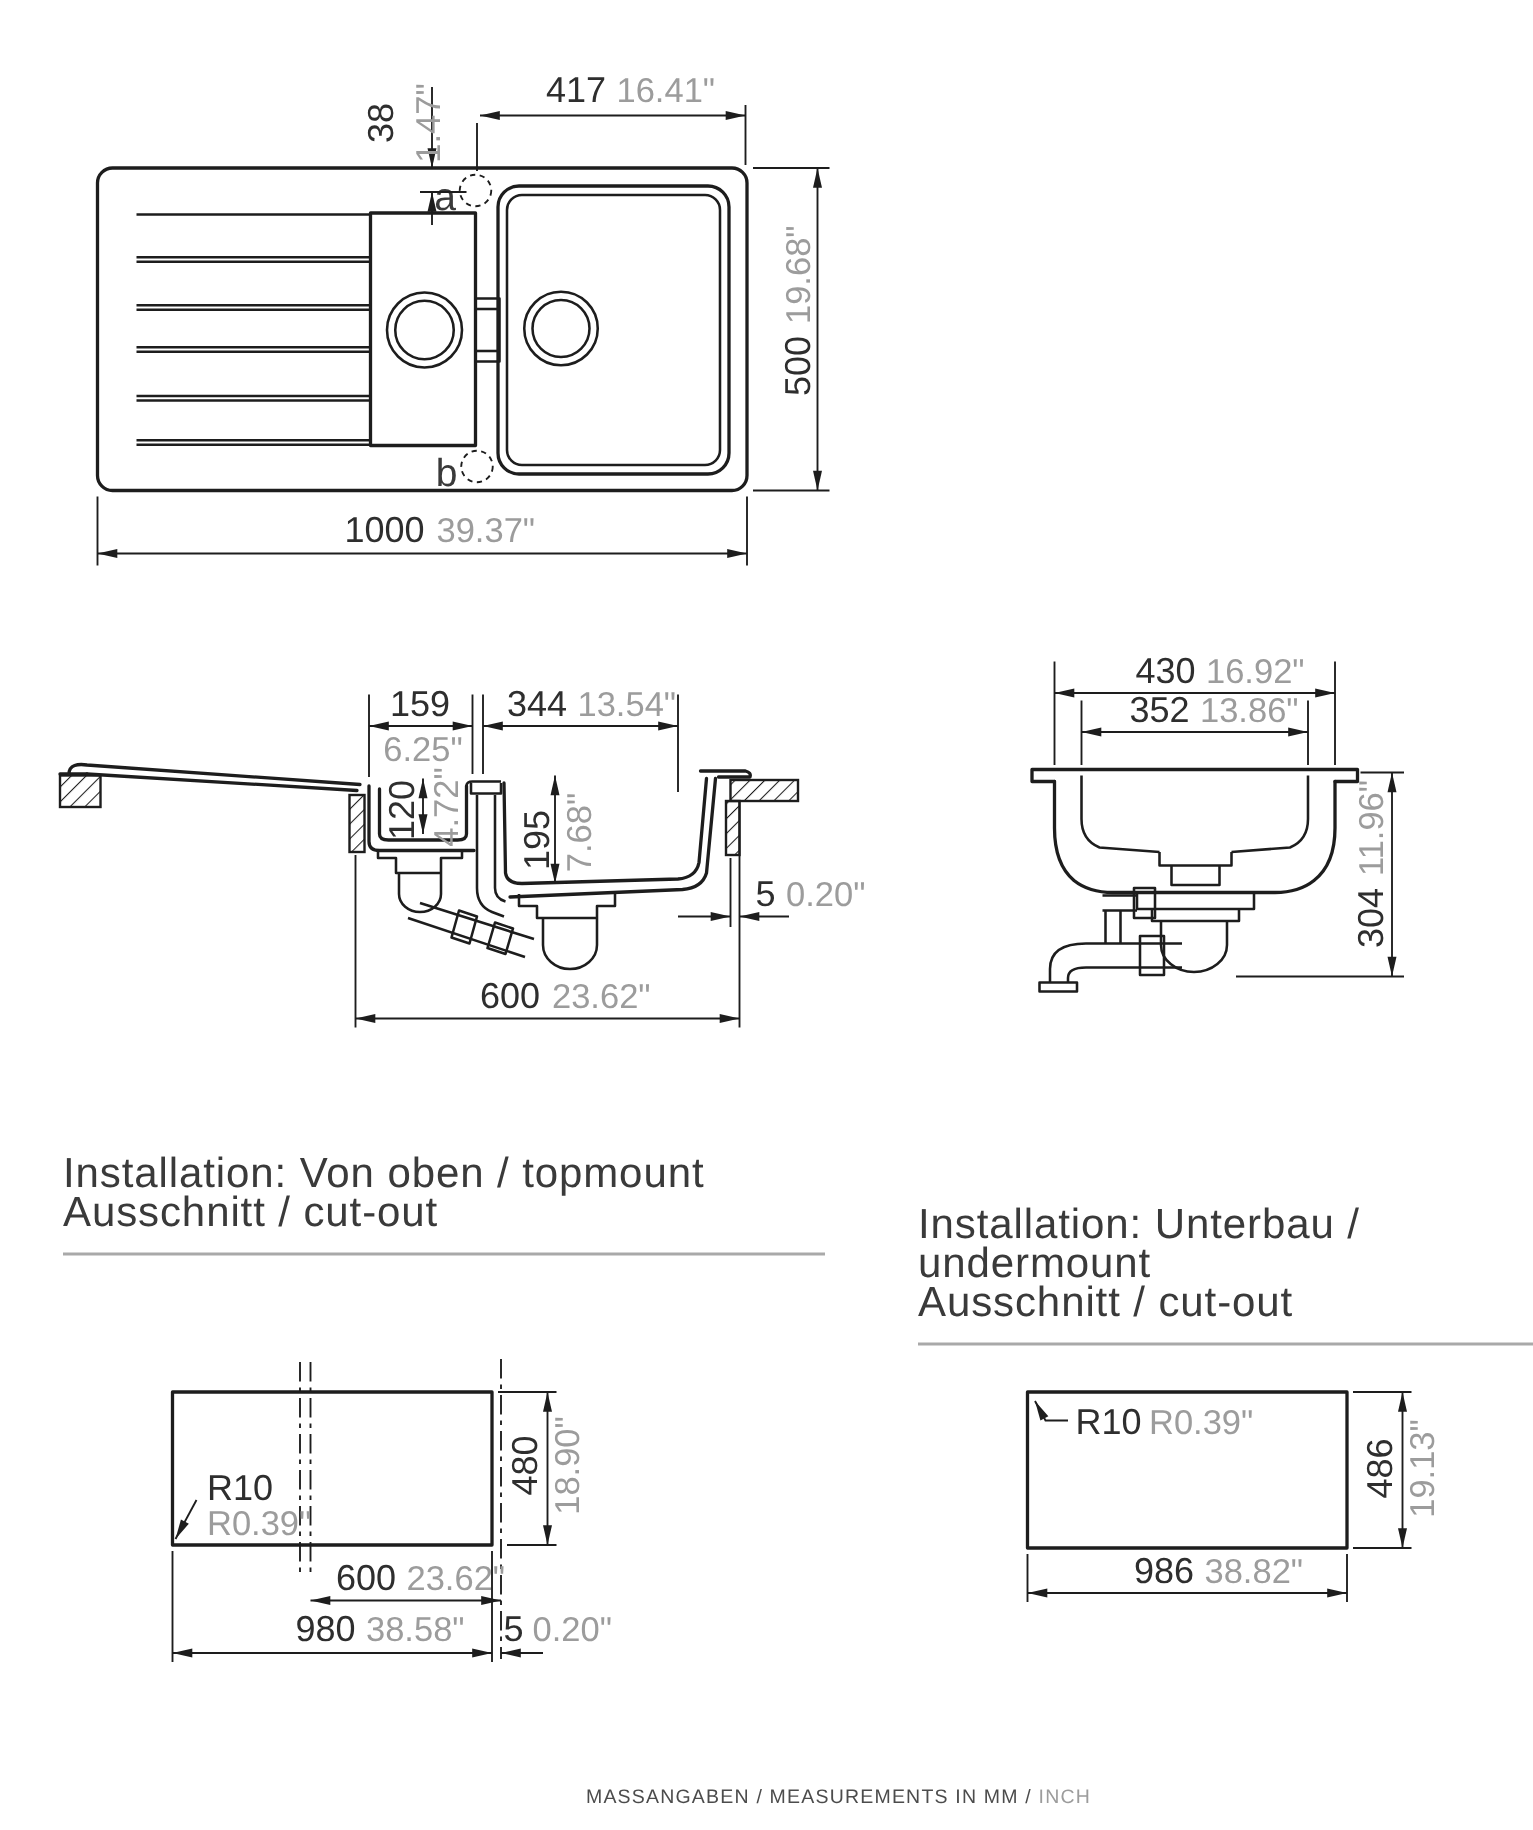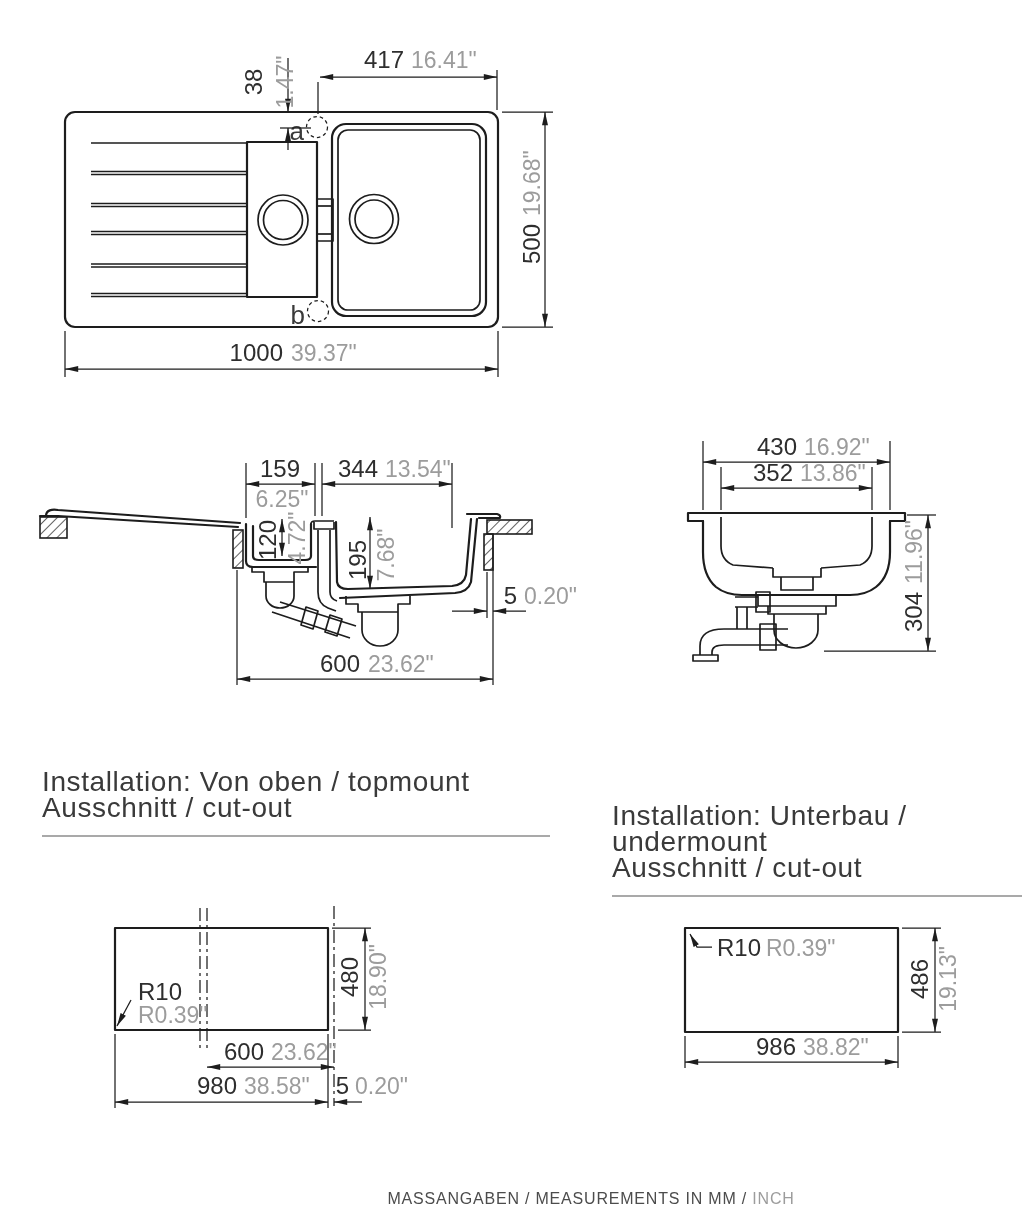--- a/index.html
+++ b/index.html
@@ -9,22 +9,22 @@
   .ln{fill:none;stroke:#1d1d1d;stroke-width:2.2;stroke-linejoin:round;stroke-linecap:round;}
   .md{fill:none;stroke:#1d1d1d;stroke-width:1.7;stroke-linejoin:round;}
   .tn{fill:none;stroke:#1d1d1d;stroke-width:1.25;}
   .dd{fill:none;stroke:#1d1d1d;stroke-width:1.25;stroke-dasharray:13 4 3 4;}
   .hb{fill:url(#hatch);stroke:#1d1d1d;stroke-width:1.6;}
   .mm{fill:#2e2e2e;font-size:24px;}
   .in{fill:#9c9c9c;font-size:23px;}
   .hole{fill:#3a3a3a;font-size:26px;}
   .caption{position:absolute;color:#3a3a3a;font-size:28px;line-height:26px;letter-spacing:.6px;}
   .caption .rule{border-bottom:2px solid #a9a9a9;margin-top:14px;}
-  .footer{position:absolute;top:1190px;left:591px;transform:translateX(-50%);
-          white-space:nowrap;font-size:16px;letter-spacing:.8px;color:#4c4c4c;}
+  .footer{position:absolute;top:1190px;left:559px;transform:translateX(-50%);
+          white-space:nowrap;font-size:13px;letter-spacing:.8px;color:#4c4c4c;}
   .footer .lt{color:#9c9c9c;}
 </style>
 </head>
 <body>
 
 <div class="page">
 <svg width="1022" height="1220" viewBox="0 0 1022 1220">
   <defs>
     <marker id="ar" markerUnits="userSpaceOnUse" markerWidth="15" markerHeight="8" refX="13.6" refY="4" orient="auto-start-reverse">
       <path d="M0.4,1 L13.6,4 L0.4,7 Z" fill="#1d1d1d"></path>

